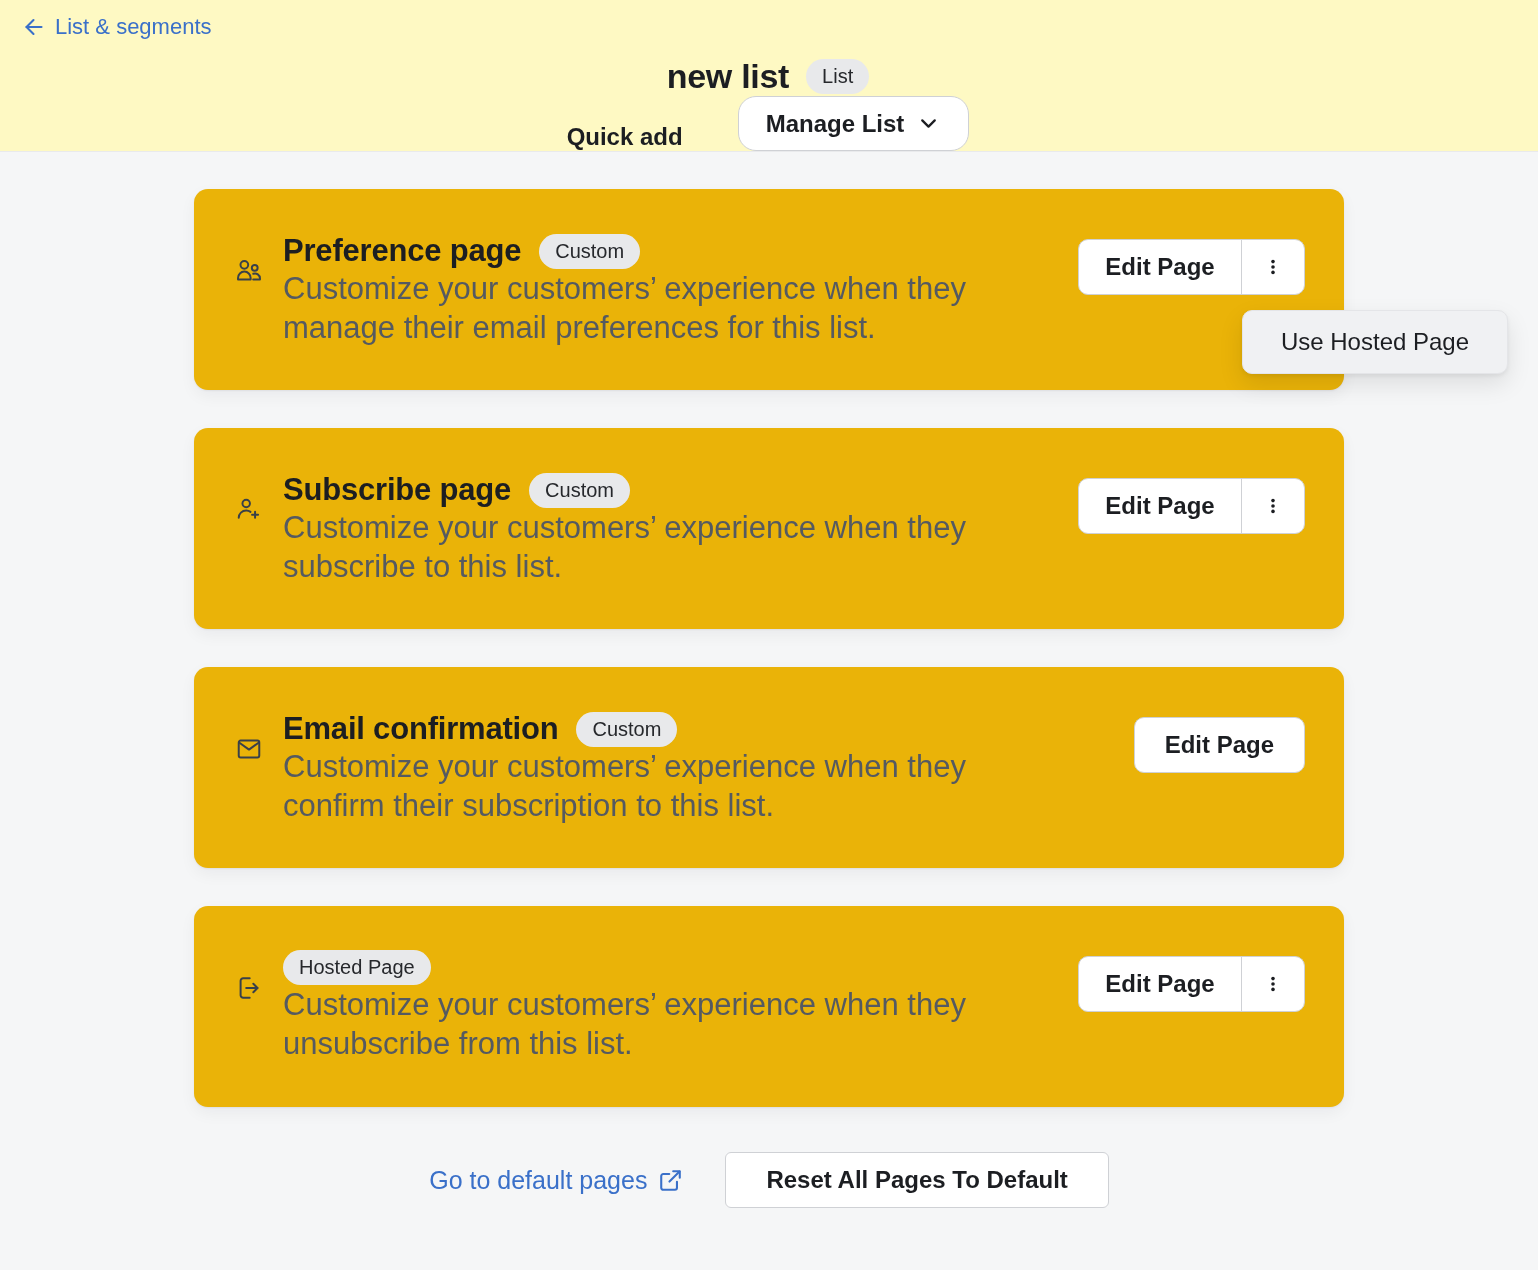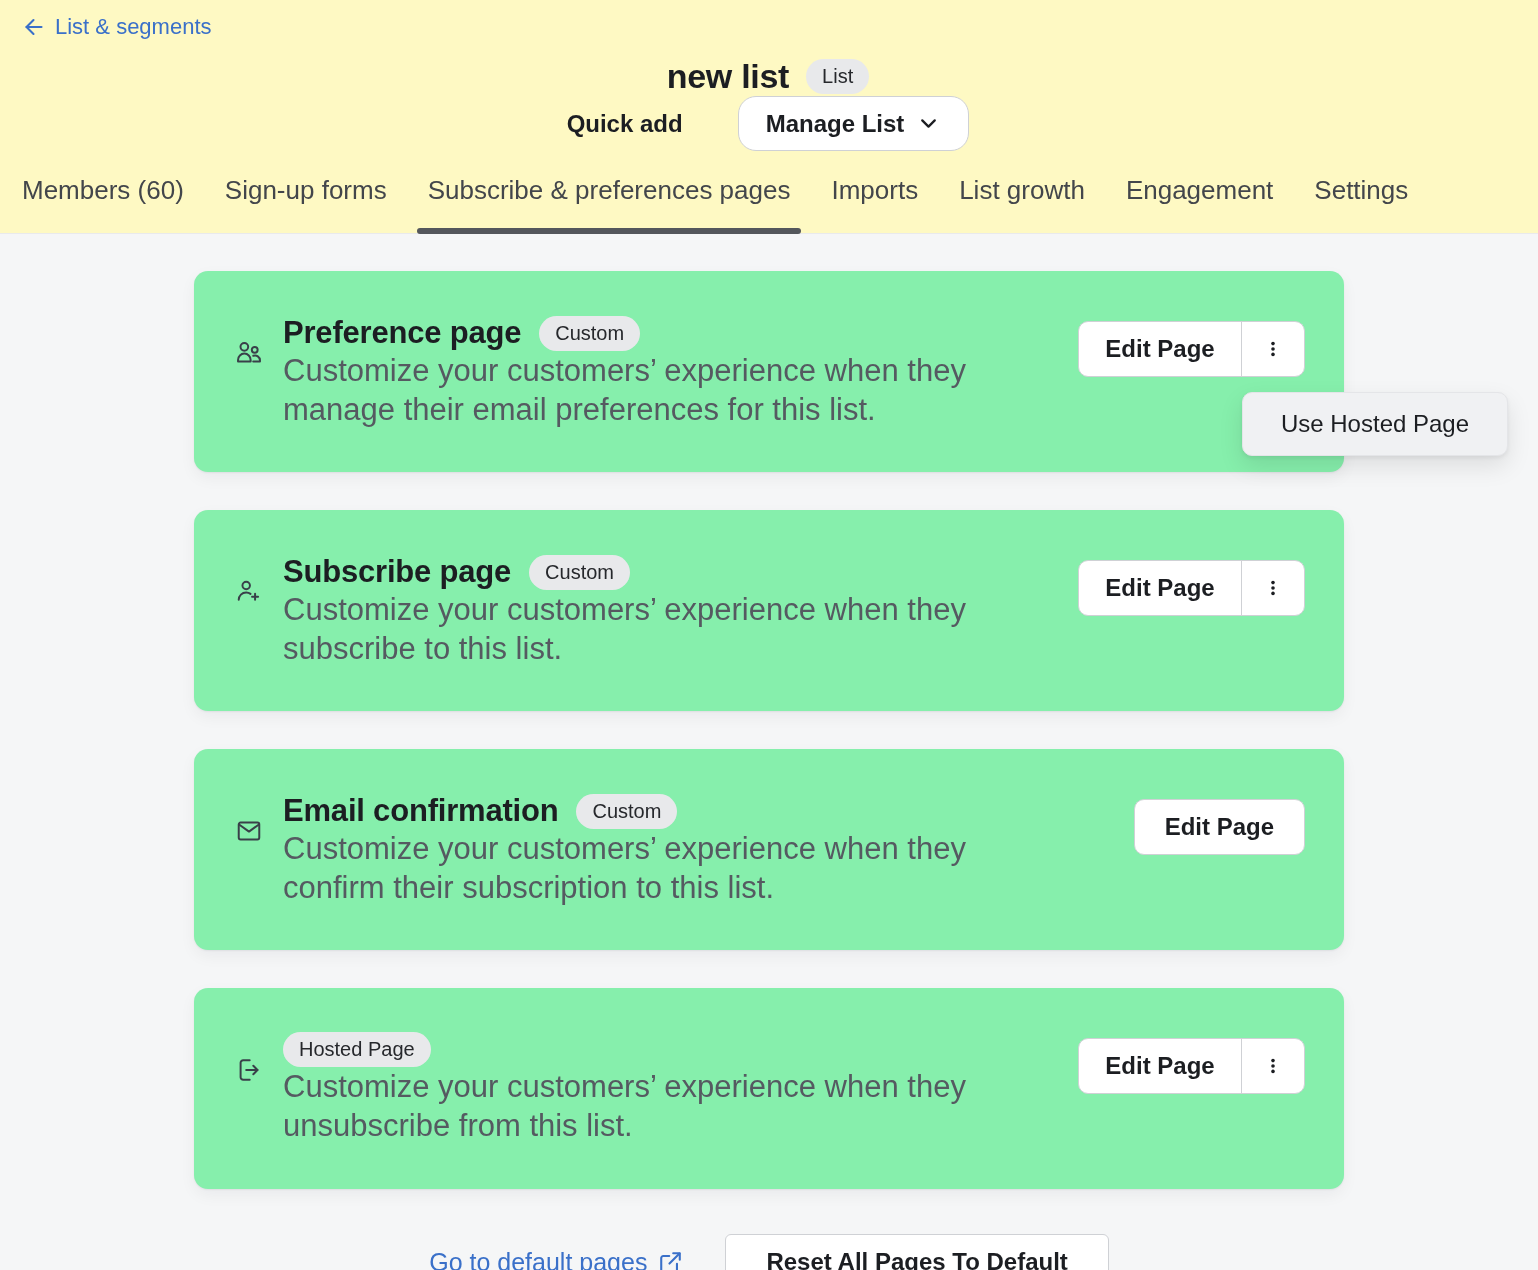--- a/index.html
+++ b/index.html
@@ -15,42 +15,42 @@
     display:inline-flex; align-items:center; gap:9px;
     color:#3A70C9; font-size:22px; text-decoration:none; cursor:pointer;
   }
   .title-row { display:flex; justify-content:space-between; align-items:center; margin-top:14px;flex-direction:column; }
   .title-group { display:flex; align-items:center; gap:17px; }
   .page-title { font-size:34px; font-weight:700; color:#1C1E22; letter-spacing:-0.3px; }
   .pill {
     background:#E8E9EB; color:#26282C; border-radius:999px;
     font-size:20px; padding:6px 16px; white-space:nowrap;
   }
-  .header-actions { display:flex; align-items:center; gap:55px; }
+  .header-actions { display:flex; align-items:flex-end; gap:55px; }
   .quick-add { font-size:24px; font-weight:600; color:#1C1E22; cursor:pointer; background:none; border:none; font-family:inherit; }
   .manage-btn {
     display:inline-flex; align-items:center; gap:12px; height:55px; padding:0 27px;
     background:#FFF; border:1px solid #CFD1D5; border-radius:18px; cursor:pointer;
     font-size:24px; font-weight:600; color:#1C1E22; font-family:inherit;
   }
   
   .tabs { display:flex; gap:41px; margin-top:24px; }
   .tab {
     position:relative; font-size:26px; color:#43464B; padding-bottom:27px;
     cursor:pointer; white-space:nowrap; background:none; border:none; font-family:inherit;
   }
   .tab.active::after {
     content:""; position:absolute; left:-11px; right:-11px; bottom:-1px;
     height:6px; background:#54575C; border-radius:4px;
   }
   
   .content { padding-top:37px; }
   .cards { width:1150px; margin:0 auto; display:flex; flex-direction:column; gap:38px; }
   .card {
-    position:relative; background:#86efac; border-radius:14px; height:201px;
+    position:relative; background:#eab308; border-radius:14px; height:201px;
     padding:44px 39px 0 41px; display:flex; align-items:flex-start;
     box-shadow:0 1px 2px rgba(16,24,40,.06), 0 6px 16px rgba(16,24,40,.05);
   }
   .card-icon { flex:0 0 28px; width:28px; height:28px; margin-top:24px; color:#394049; }
   .card-icon svg { display:block; }
   .card-body { margin-left:20px; flex:1; min-width:0; }
   .card-title-row { display:flex; align-items:center; gap:18px; }
   .card-title { font-size:31px; font-weight:700; color:#1C1E22; letter-spacing:-0.2px; }
   .card-desc { font-size:31px; line-height:39px; color:#555A61; max-width:725px; }
   .card-actions { margin-top:6px; }
@@ -118,29 +118,20 @@
         <span>Manage List</span>
         <span>
           <svg class="icn" viewBox="0 0 24 24" width="25" height="25" fill="none" stroke="currentColor" stroke-width="2.2" stroke-linecap="round" stroke-linejoin="round">
               <path d="m6 9 6 6 6-6"></path>
             </svg>
         </span>
       </button>
     </div>
   </div>
 
-  <div class="tabs">
-    <button class="tab">Members (60)</button>
-    <button class="tab">Sign-up forms</button>
-    <button class="tab active">Subscribe &amp; preferences pages</button>
-    <button class="tab">Imports</button>
-    <button class="tab">List growth</button>
-    <button class="tab">Engagement</button>
-    <button class="tab">Settings</button>
-  </div>
 </div>
 
 <div class="content">
   <div class="cards">
 
     <div class="card">
       <span class="card-icon">
         <svg class="icn" viewBox="0 0 24 24" width="28" height="28" fill="none" stroke="currentColor" stroke-width="1.7" stroke-linecap="round" stroke-linejoin="round">
           <circle cx="8" cy="6.7" r="3.3"></circle>
           <path d="M2.6 19.3v-1.4a5.4 5.4 0 0 1 10.8 0v1.4z"></path>

